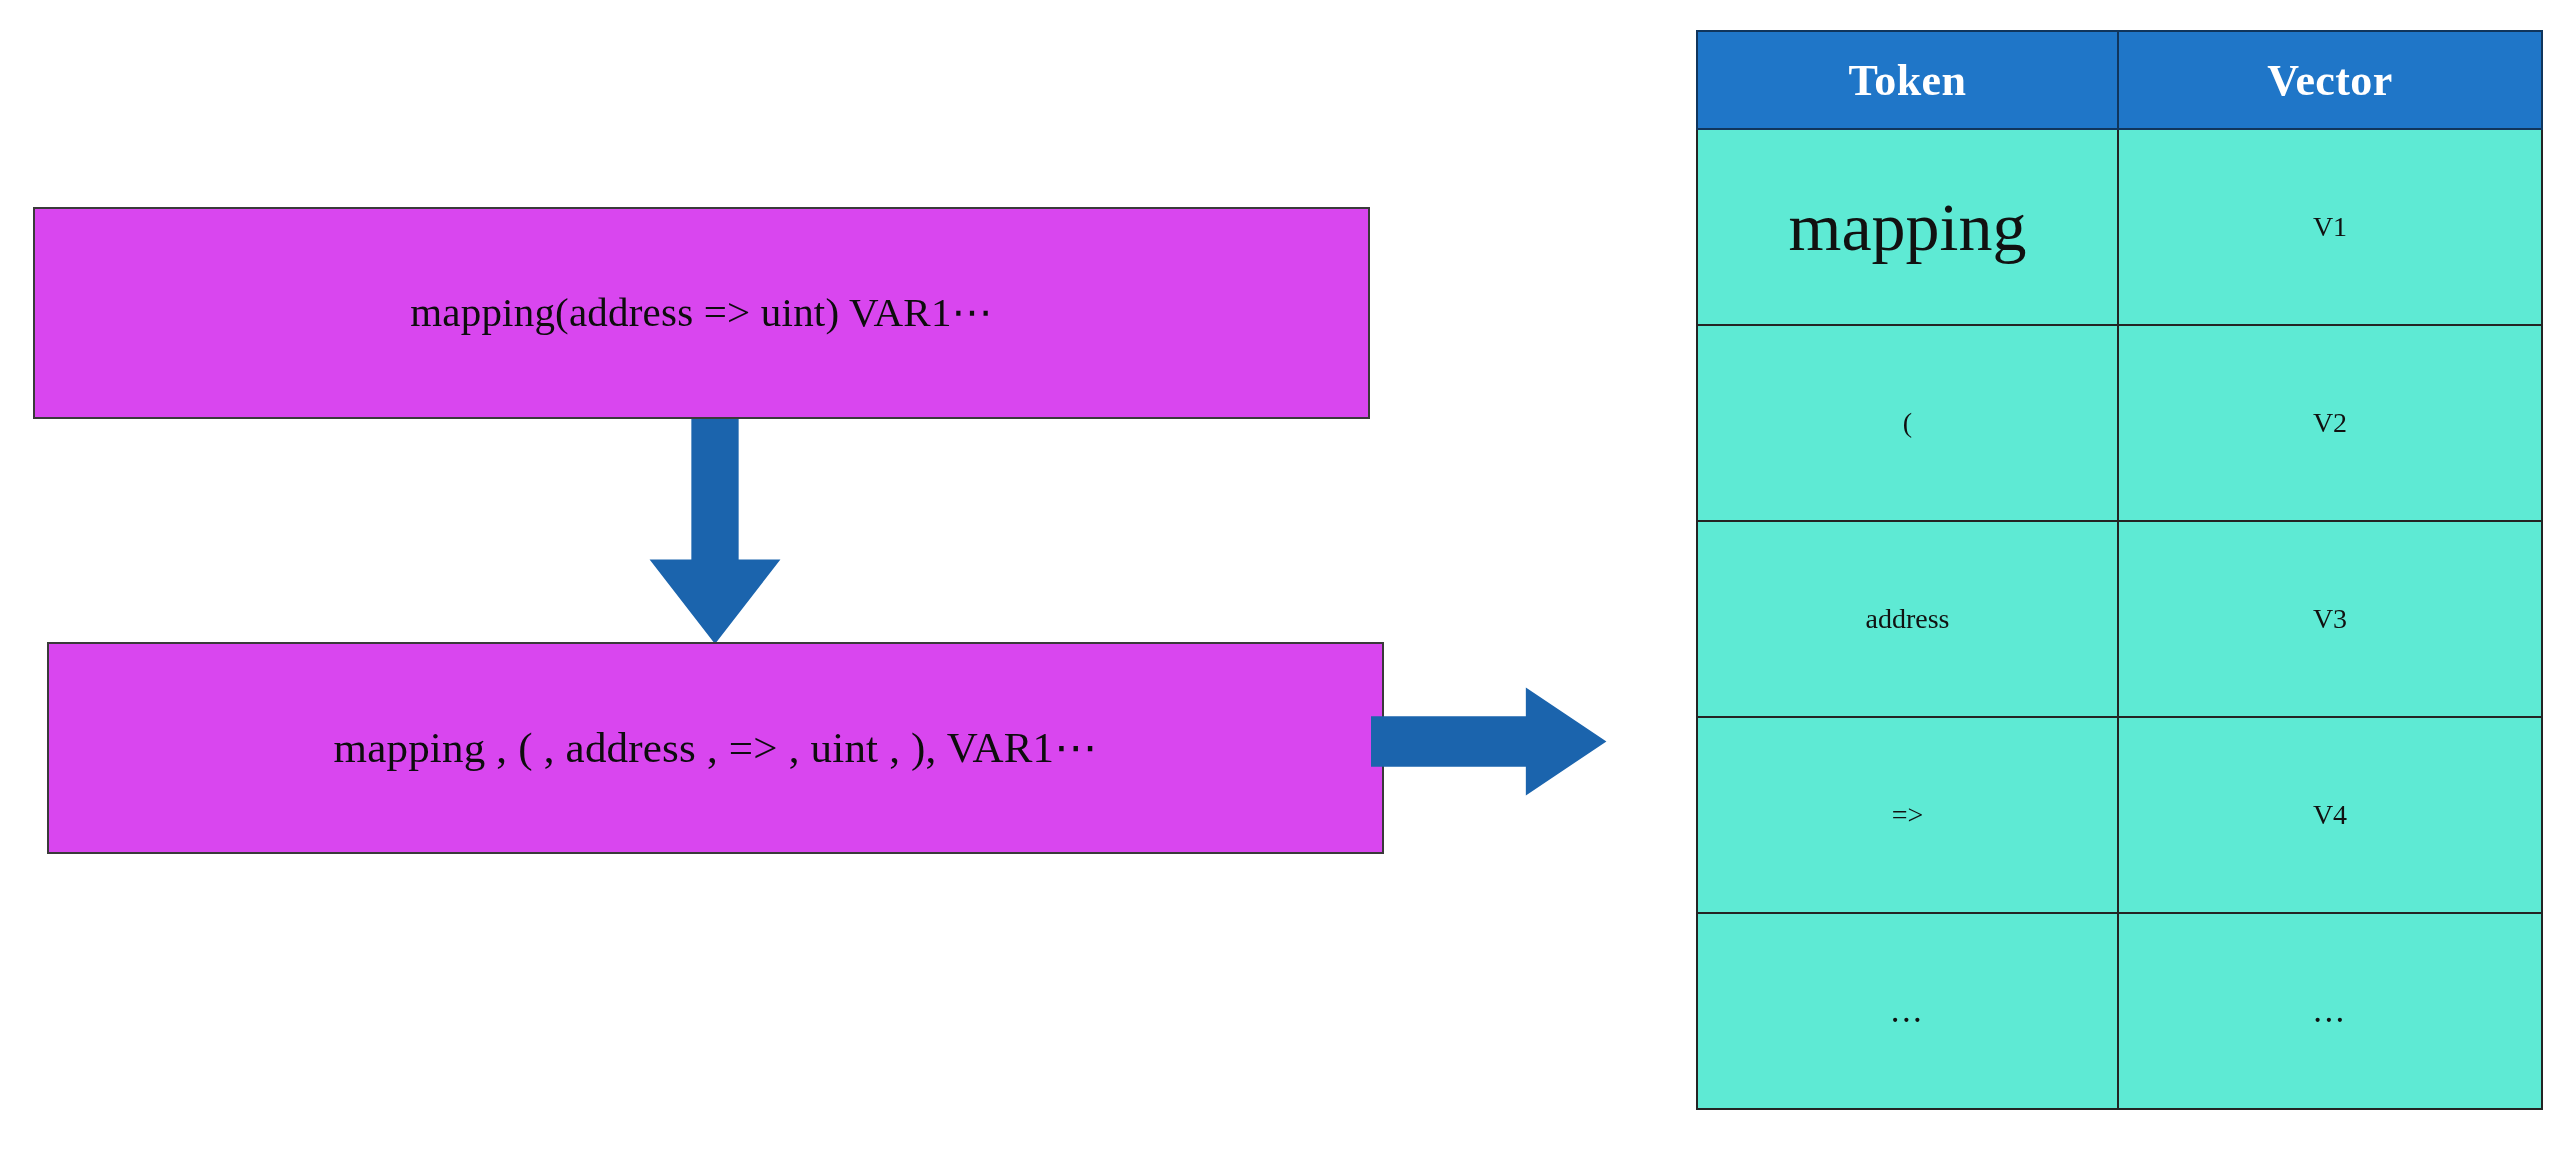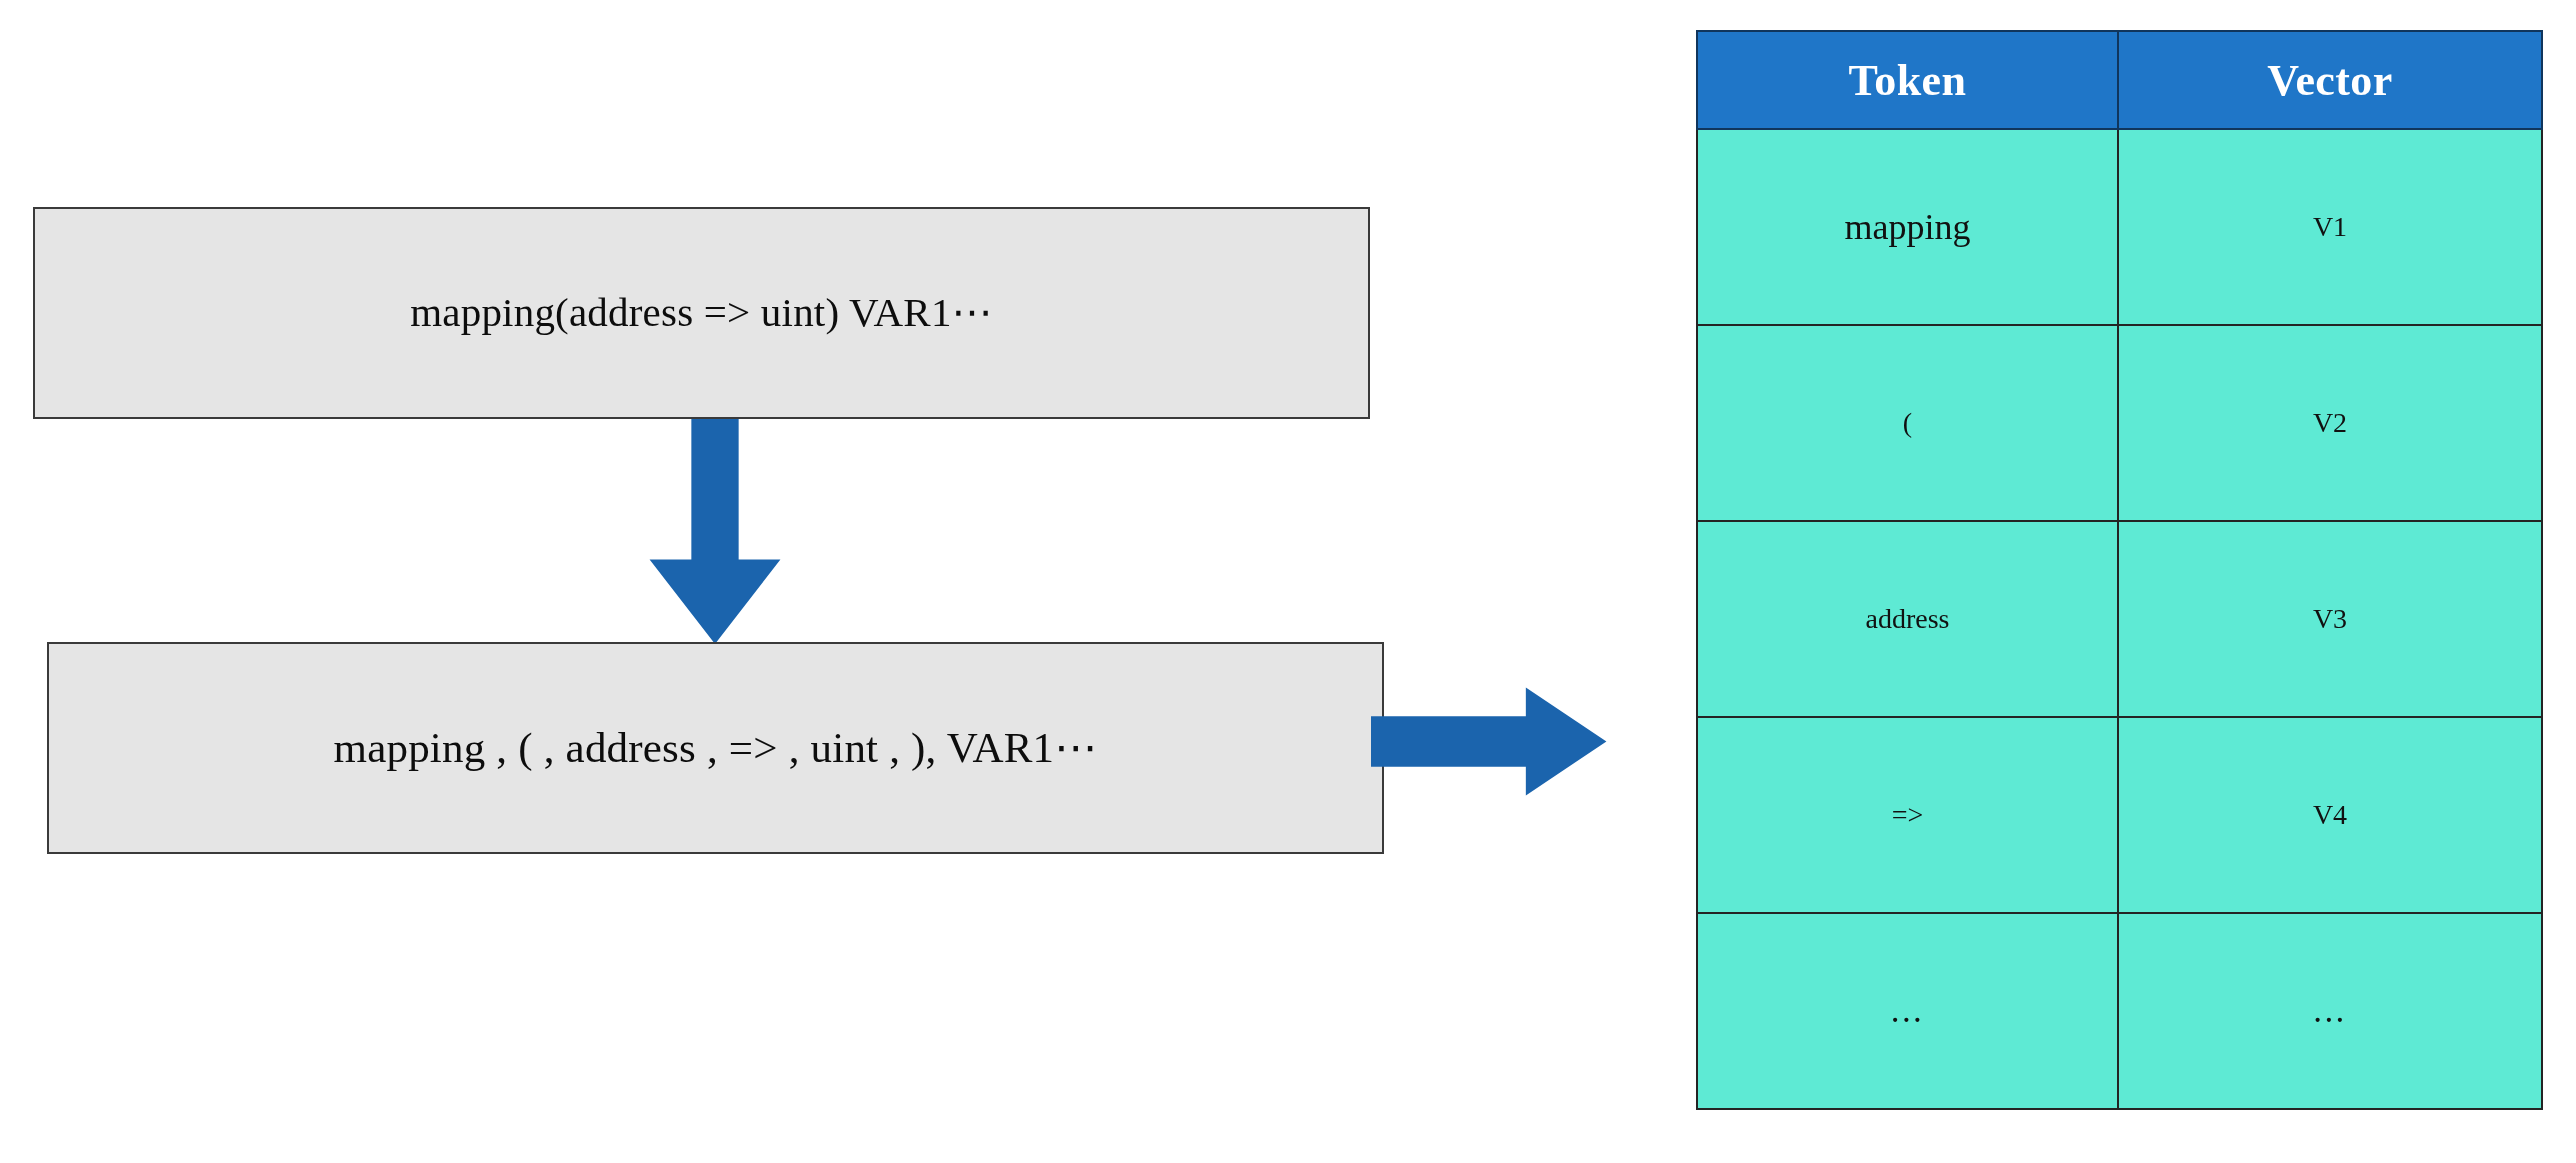--- a/index.html
+++ b/index.html
@@ -13,21 +13,21 @@
     position: relative;
     overflow: hidden;
     font-family: "Liberation Serif", "DejaVu Serif", serif;
     color: #000000;
   }
 
   
   .code-box {
     position: absolute;
     box-sizing: border-box;
-    background: #e5e5e5;
+    background: #d946ef;
     border: 2.4px solid #3a3a3a;
     display: flex;
     align-items: center;
     justify-content: center;
   }
   .code-box .code-text {
     font-family: "Liberation Serif", "DejaVu Serif", serif;
     font-size: 41px;
     line-height: 1.1;
     white-space: nowrap;
@@ -97,21 +97,21 @@
     border-color: #10355c;
     letter-spacing: 0.4px;
   }
   #token-table tbody td {
     height: 131px;
     font-size: 28px;
     font-weight: normal;
     color: #111111;
   }
   #token-table tbody tr:first-child td.token-cell {
-    font-size: 36px;
+    font-size: 68px;
   }
   #token-table tbody tr:last-child td {
     font-size: 35px;
     letter-spacing: 2.4px;
   }
   .ellipsis-cell { color: #111111; }
 </style>
 </head>
 <body>
 

